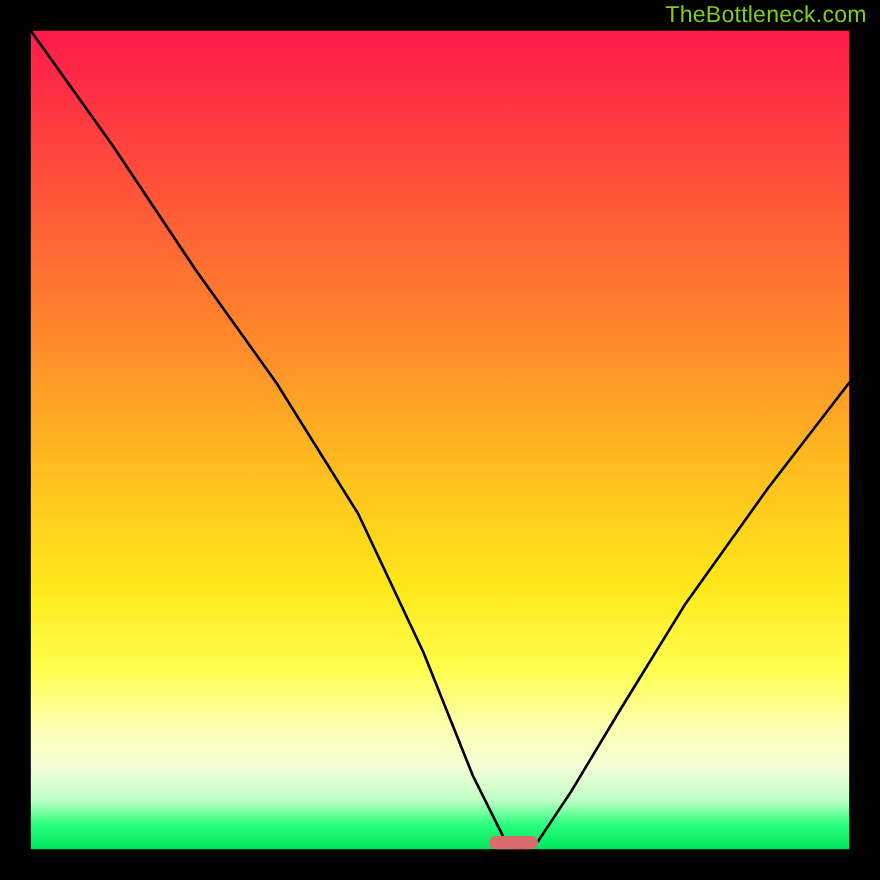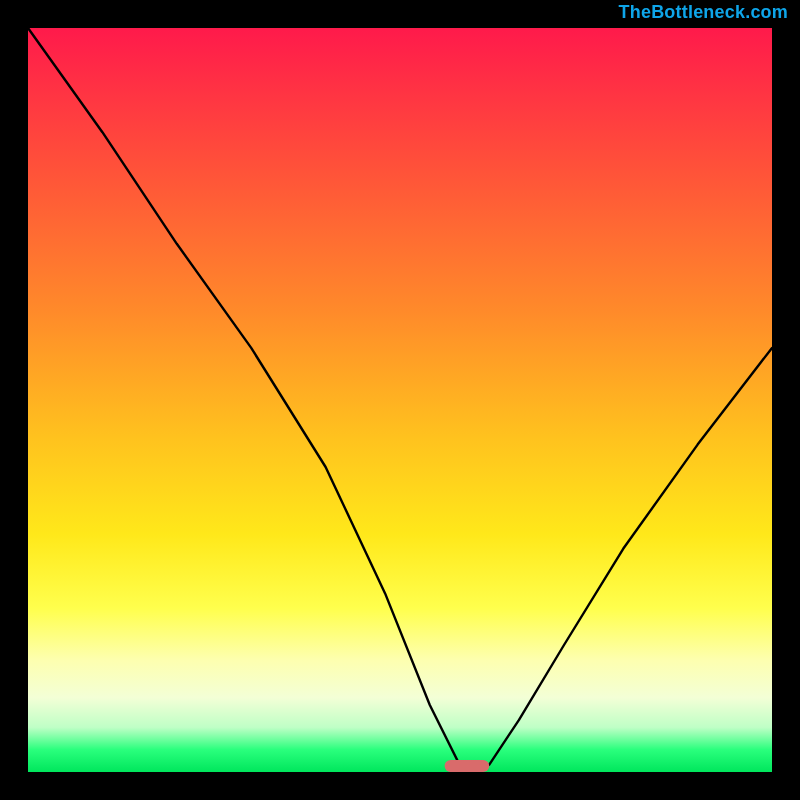--- a/index.html
+++ b/index.html
@@ -14,23 +14,23 @@
   .frame {
     position: relative;
     width: 800px;
     height: 800px;
     background: #000;
   }
   .attribution {
     position: absolute;
     top: 2px;
     right: 12px;
-    color: #0ea5e9;
-    font-size: 18px;
-    font-weight: 700;
+    color: #84cc16;
+    font-size: 21px;
+    font-weight: 400;
     letter-spacing: 0.2px;
   }
   .plot-area {
     position: absolute;
     left: 28px;
     top: 28px;
     width: 744px;
     height: 744px;
     background: linear-gradient(to bottom,
       #ff1a4b 0%,

